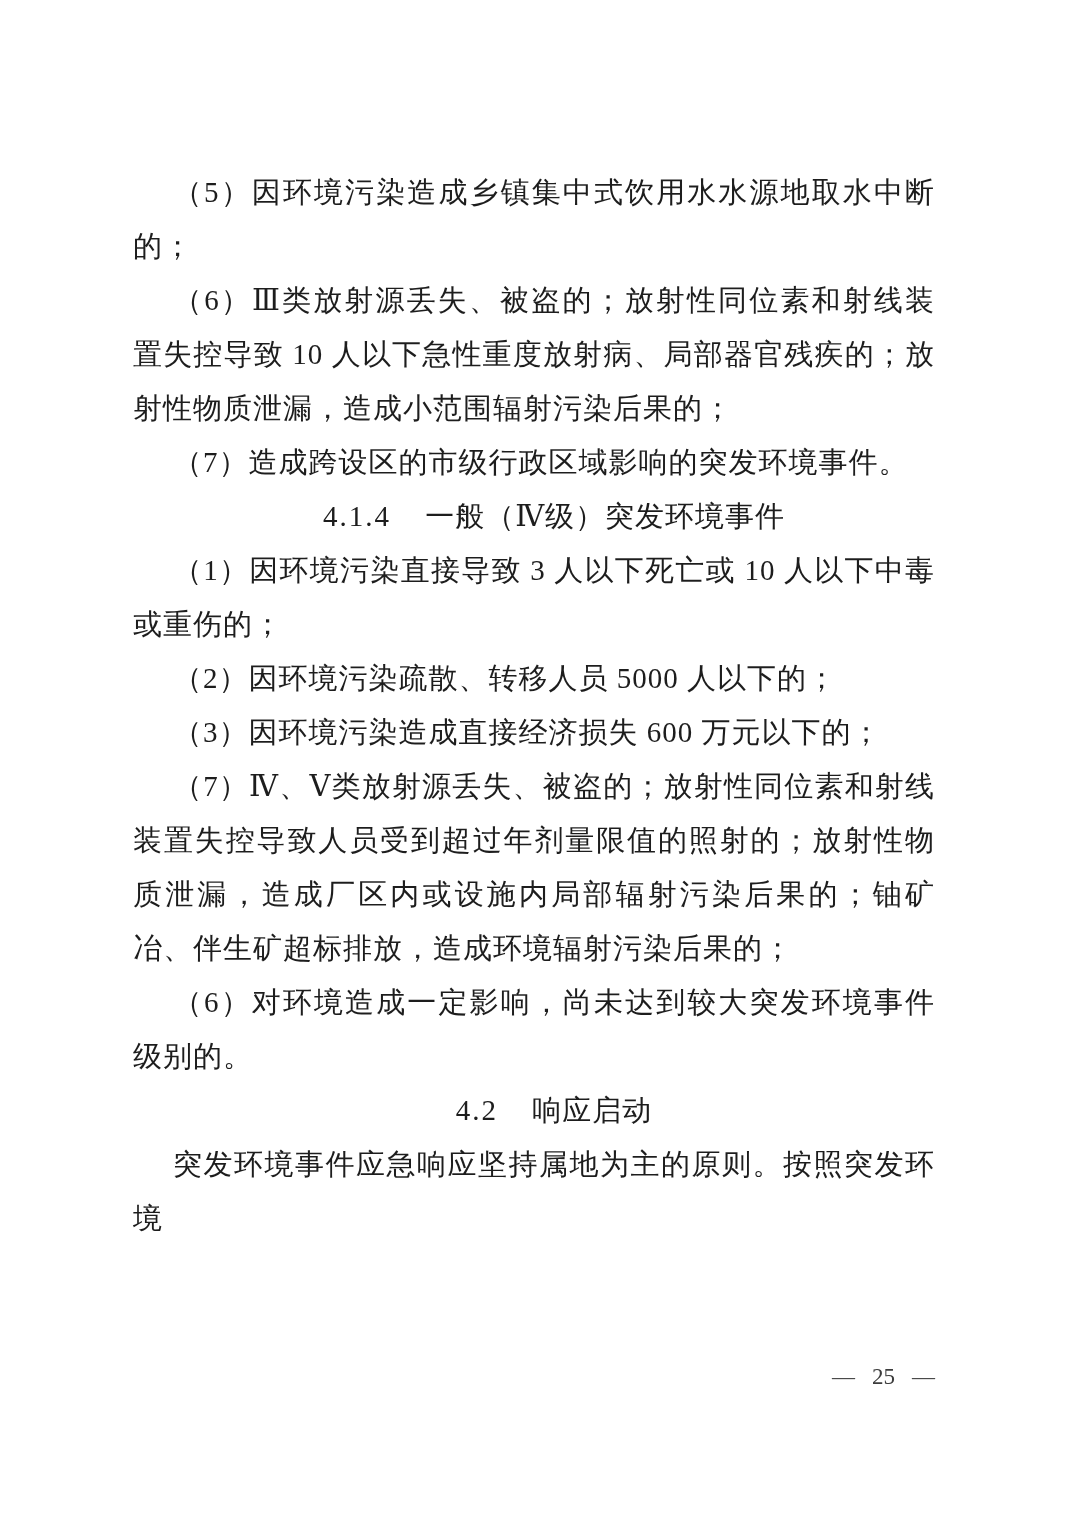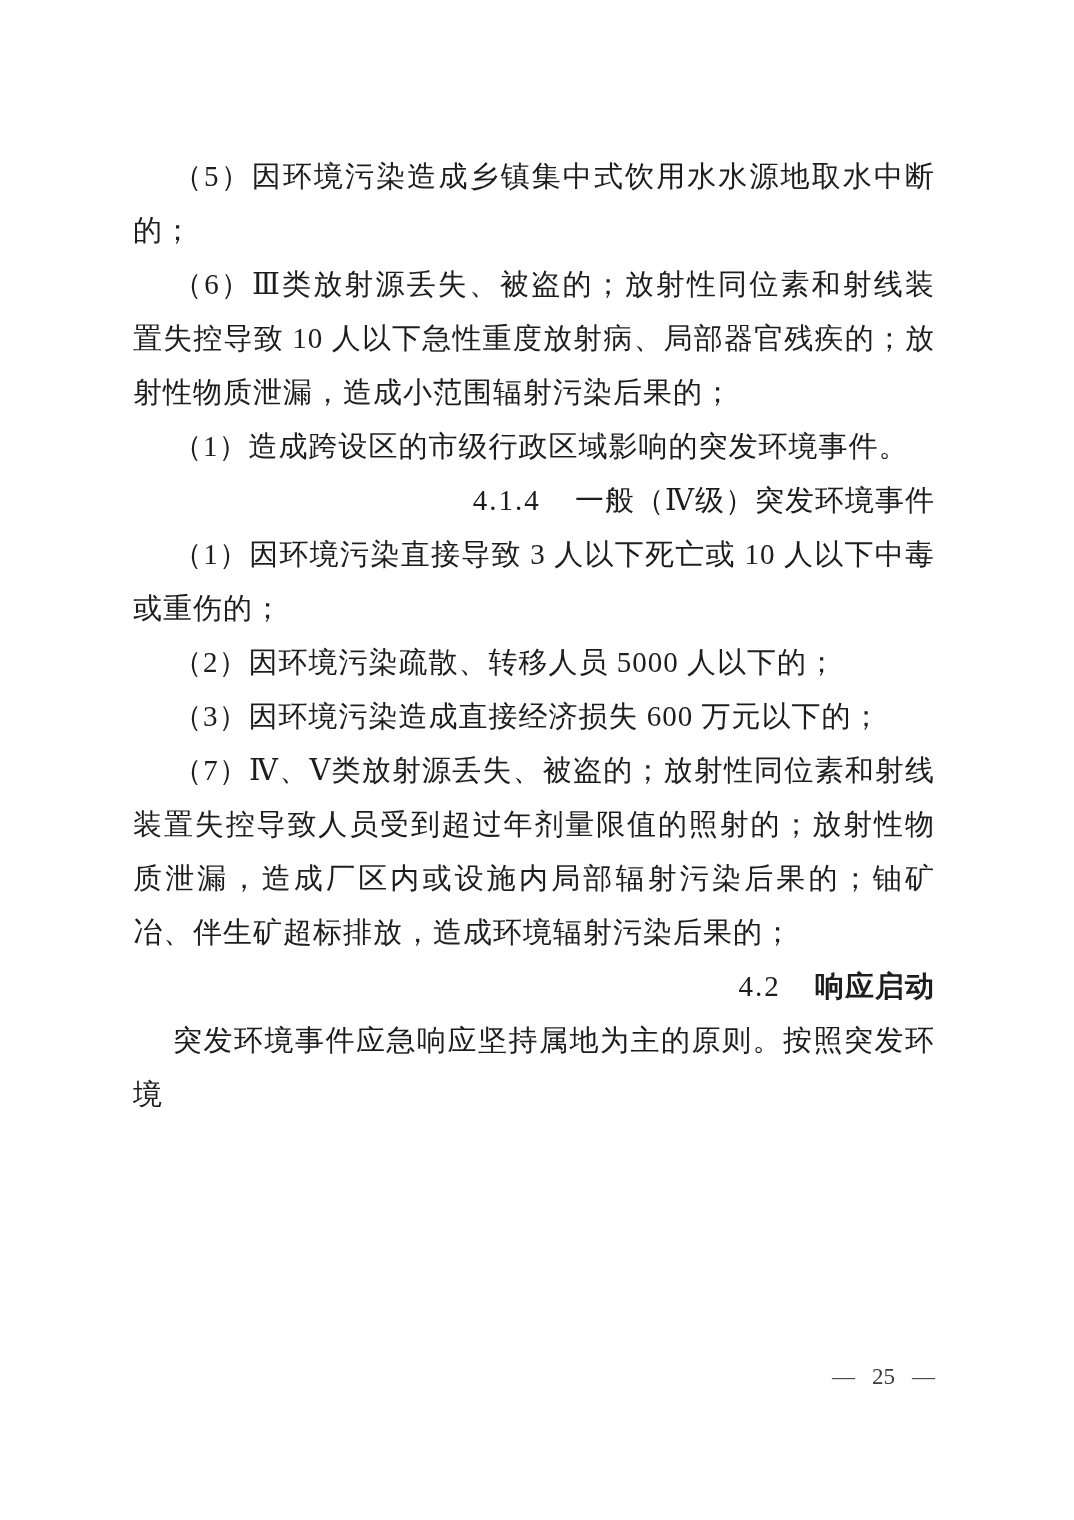--- a/index.html
+++ b/index.html
@@ -11,44 +11,44 @@
     height: 1520px;
     background: #ffffff;
     position: relative;
     overflow: hidden;
     font-family: "Liberation Serif", "DejaVu Serif", serif;
     color: #1d1d1d;
   }
   .page-content {
     position: absolute;
     left: 133px;
-    top: 149px;
+    top: 165px;
     width: 802px;
   }
   p.para {
     margin: 0;
     padding: 0;
     font-size: 29px;
     line-height: 54px;
     letter-spacing: 1px;
     text-indent: 40px;
     text-align: justify;
     text-justify: inter-ideograph;
   }
   p.para.heading {
-    text-align: right;
+    text-align: center;
   }
   .h-num {
     letter-spacing: 2px;
   }
   .h-title {
     margin-left: 26px;
   }
   .h-title.bold {
-    font-weight: bold;
+    font-weight: normal;
   }
   .page-footer {
     position: absolute;
     top: 1362px;
     right: 139px;
     font-size: 23px;
     color: #3c3c3c;
     display: flex;
     align-items: center;
     gap: 17px;
@@ -60,37 +60,38 @@
 </style>
 </head>
 <body>
 
 <div class="page-content">
 
   <p class="para">（5）因环境污染造成乡镇集中式饮用水水源地取水中断的；</p>
 
   <p class="para">（6）Ⅲ类放射源丢失、被盗的；放射性同位素和射线装置失控导致 10 人以下急性重度放射病、局部器官残疾的；放射性物质泄漏，造成小范围辐射污染后果的；</p>
 
-  <p class="para">（1）造成跨设区的市级行政区域影响的突发环境事件。</p>
+  <p class="para">（7）造成跨设区的市级行政区域影响的突发环境事件。</p>
 
   <p class="para heading">
     <span class="h-num">4.1.4</span>
     <span class="h-title">一般（Ⅳ级）突发环境事件</span>
   </p>
 
 
   <p class="para">（1）因环境污染直接导致 3 人以下死亡或 10 人以下中毒或重伤的；</p>
 
   <p class="para">（2）因环境污染疏散、转移人员 5000 人以下的；</p>
 
   <p class="para">（3）因环境污染造成直接经济损失 600 万元以下的；</p>
 
 
   <p class="para">（7）Ⅳ、Ⅴ类放射源丢失、被盗的；放射性同位素和射线装置失控导致人员受到超过年剂量限值的照射的；放射性物质泄漏，造成厂区内或设施内局部辐射污染后果的；铀矿冶、伴生矿超标排放，造成环境辐射污染后果的；</p>
 
+  <p class="para">（6）对环境造成一定影响，尚未达到较大突发环境事件级别的。</p>
 
 
   <p class="para heading">
     <span class="h-num">4.2</span>
     <span class="h-title bold">响应启动</span>
   </p>
 
   <p class="para">突发环境事件应急响应坚持属地为主的原则。按照突发环境</p>
 
 </div>

